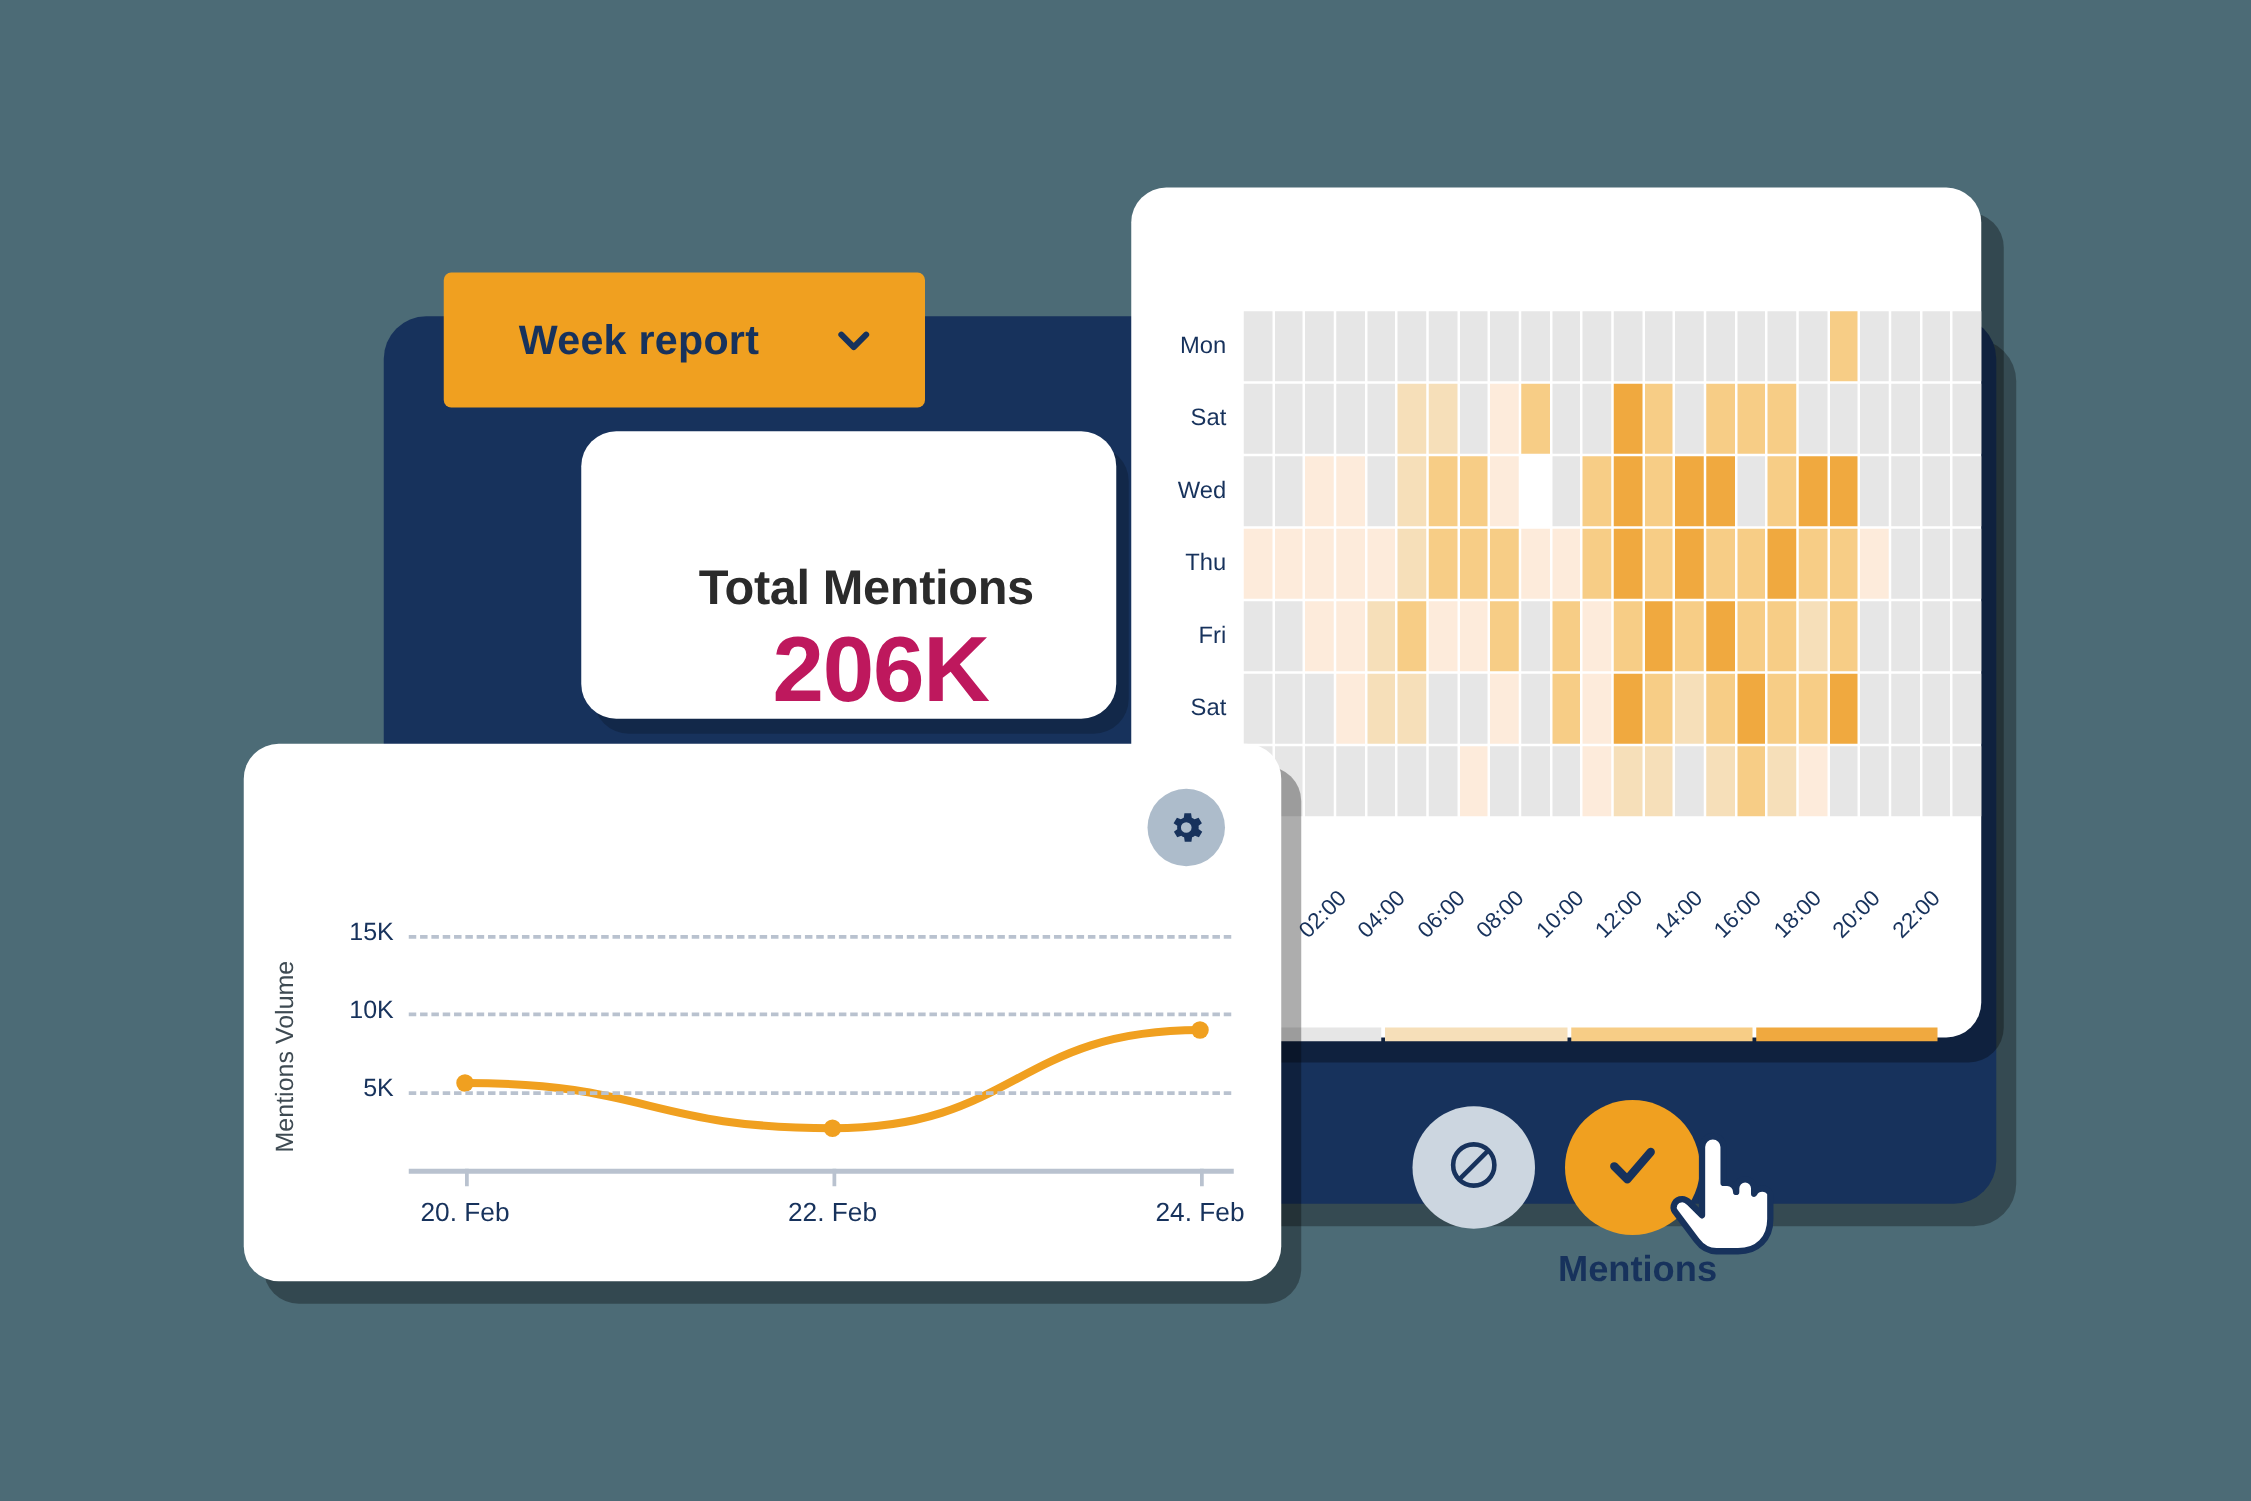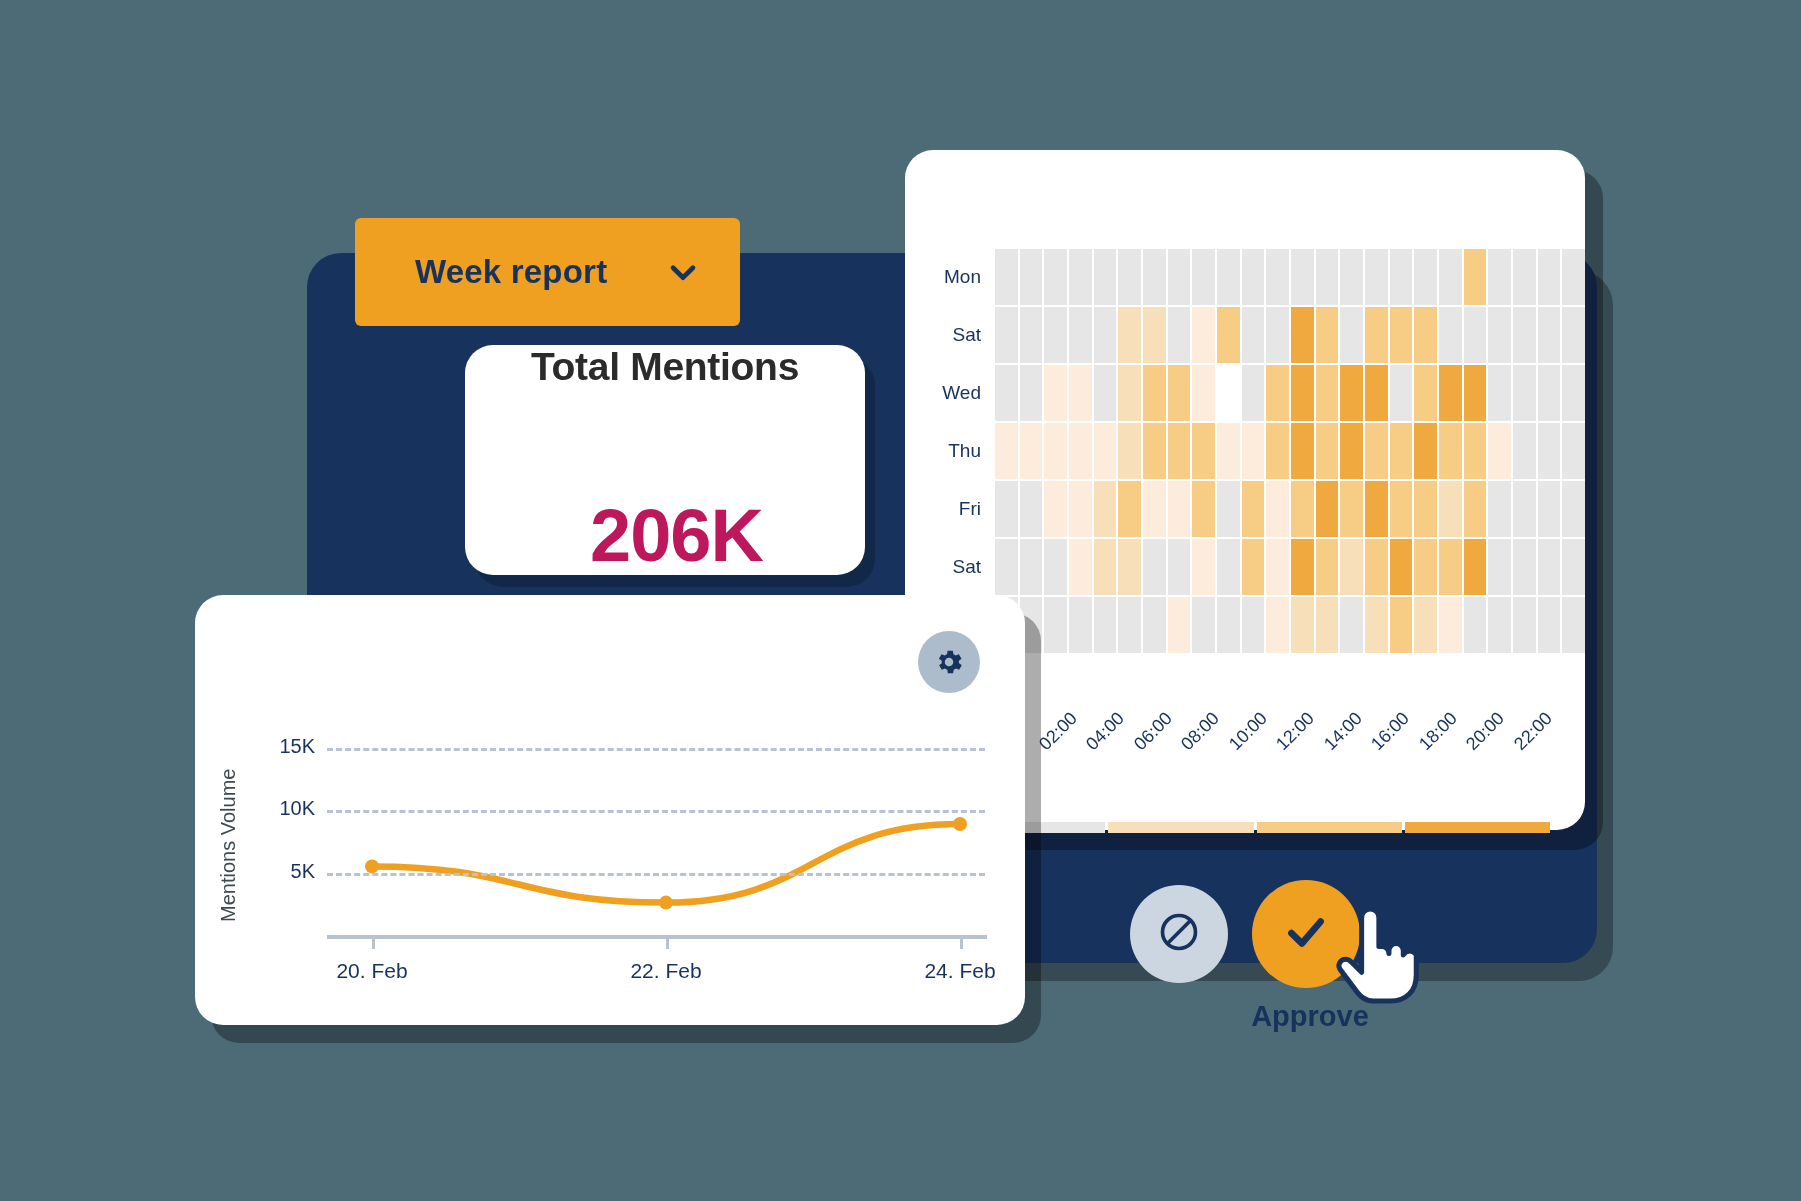--- a/index.html
+++ b/index.html
@@ -31,22 +31,23 @@
     cursor:pointer;border:none;
   }
   #build-report .lbl{
     color:#17325c;font-size:33px;font-weight:bold;letter-spacing:.2px;
   }
   .chev{width:34px;height:34px;display:block;}
 
   
   #kpi-card{
     left:465px;top:345px;width:400px;height:230px;
-    display:flex;flex-direction:column;align-items:center;justify-content:space-between;
+    display:flex;flex-direction:column;align-items:center;justify-content:flex-end;
     box-shadow:10px 12px 0 rgba(0,0,0,0.20);
+    padding-left:28px;
   }
   #kpi-title{color:#2b2b2b;font-size:39px;font-weight:bold;letter-spacing:-0.3px;}
   #kpi-value{color:#be185d;font-size:74px;font-weight:bold;line-height:1.05;margin-top:4px;letter-spacing:-1px;margin-left:23px;}
 
   
   #heatmap-card{
     left:905px;top:150px;width:680px;height:680px;
     box-shadow:18px 20px 0 rgba(0,0,0,0.32);
   }
   #heatmap-title{
@@ -409,19 +410,19 @@
         </svg>
     </span>
   </div>
   <div id="approve-btn">
     <span>
       <svg width="50" height="50" viewBox="0 0 24 24" fill="none" stroke="#17325c" stroke-width="3.2" stroke-linecap="round" stroke-linejoin="round">
           <polyline points="5,12.5 10,17.5 19,7"></polyline>
         </svg>
     </span>
   </div>
-  <div id="approve-label">Approve</div>
+  <div id="approve-label">Mentions</div>
 
   <svg id="cursor-hand" viewBox="0 0 64 76">
     <path d="M22 44V12a6 6 0 0 1 12 0v20h2a5 5 0 0 1 5 5v-2a5 5 0 0 1 10 0v3a5 5 0 0 1 9 0v14c0 11-7 18-18 18H30c-5 0-8-2-11-6L7 48c-2-3 0-7 4-7 2 0 3 1 4 2l7 7z" fill="#ffffff" stroke="#17325c" stroke-width="3.5" stroke-linejoin="round"></path>
   </svg>
 
 </div>
 
 </body></html>

